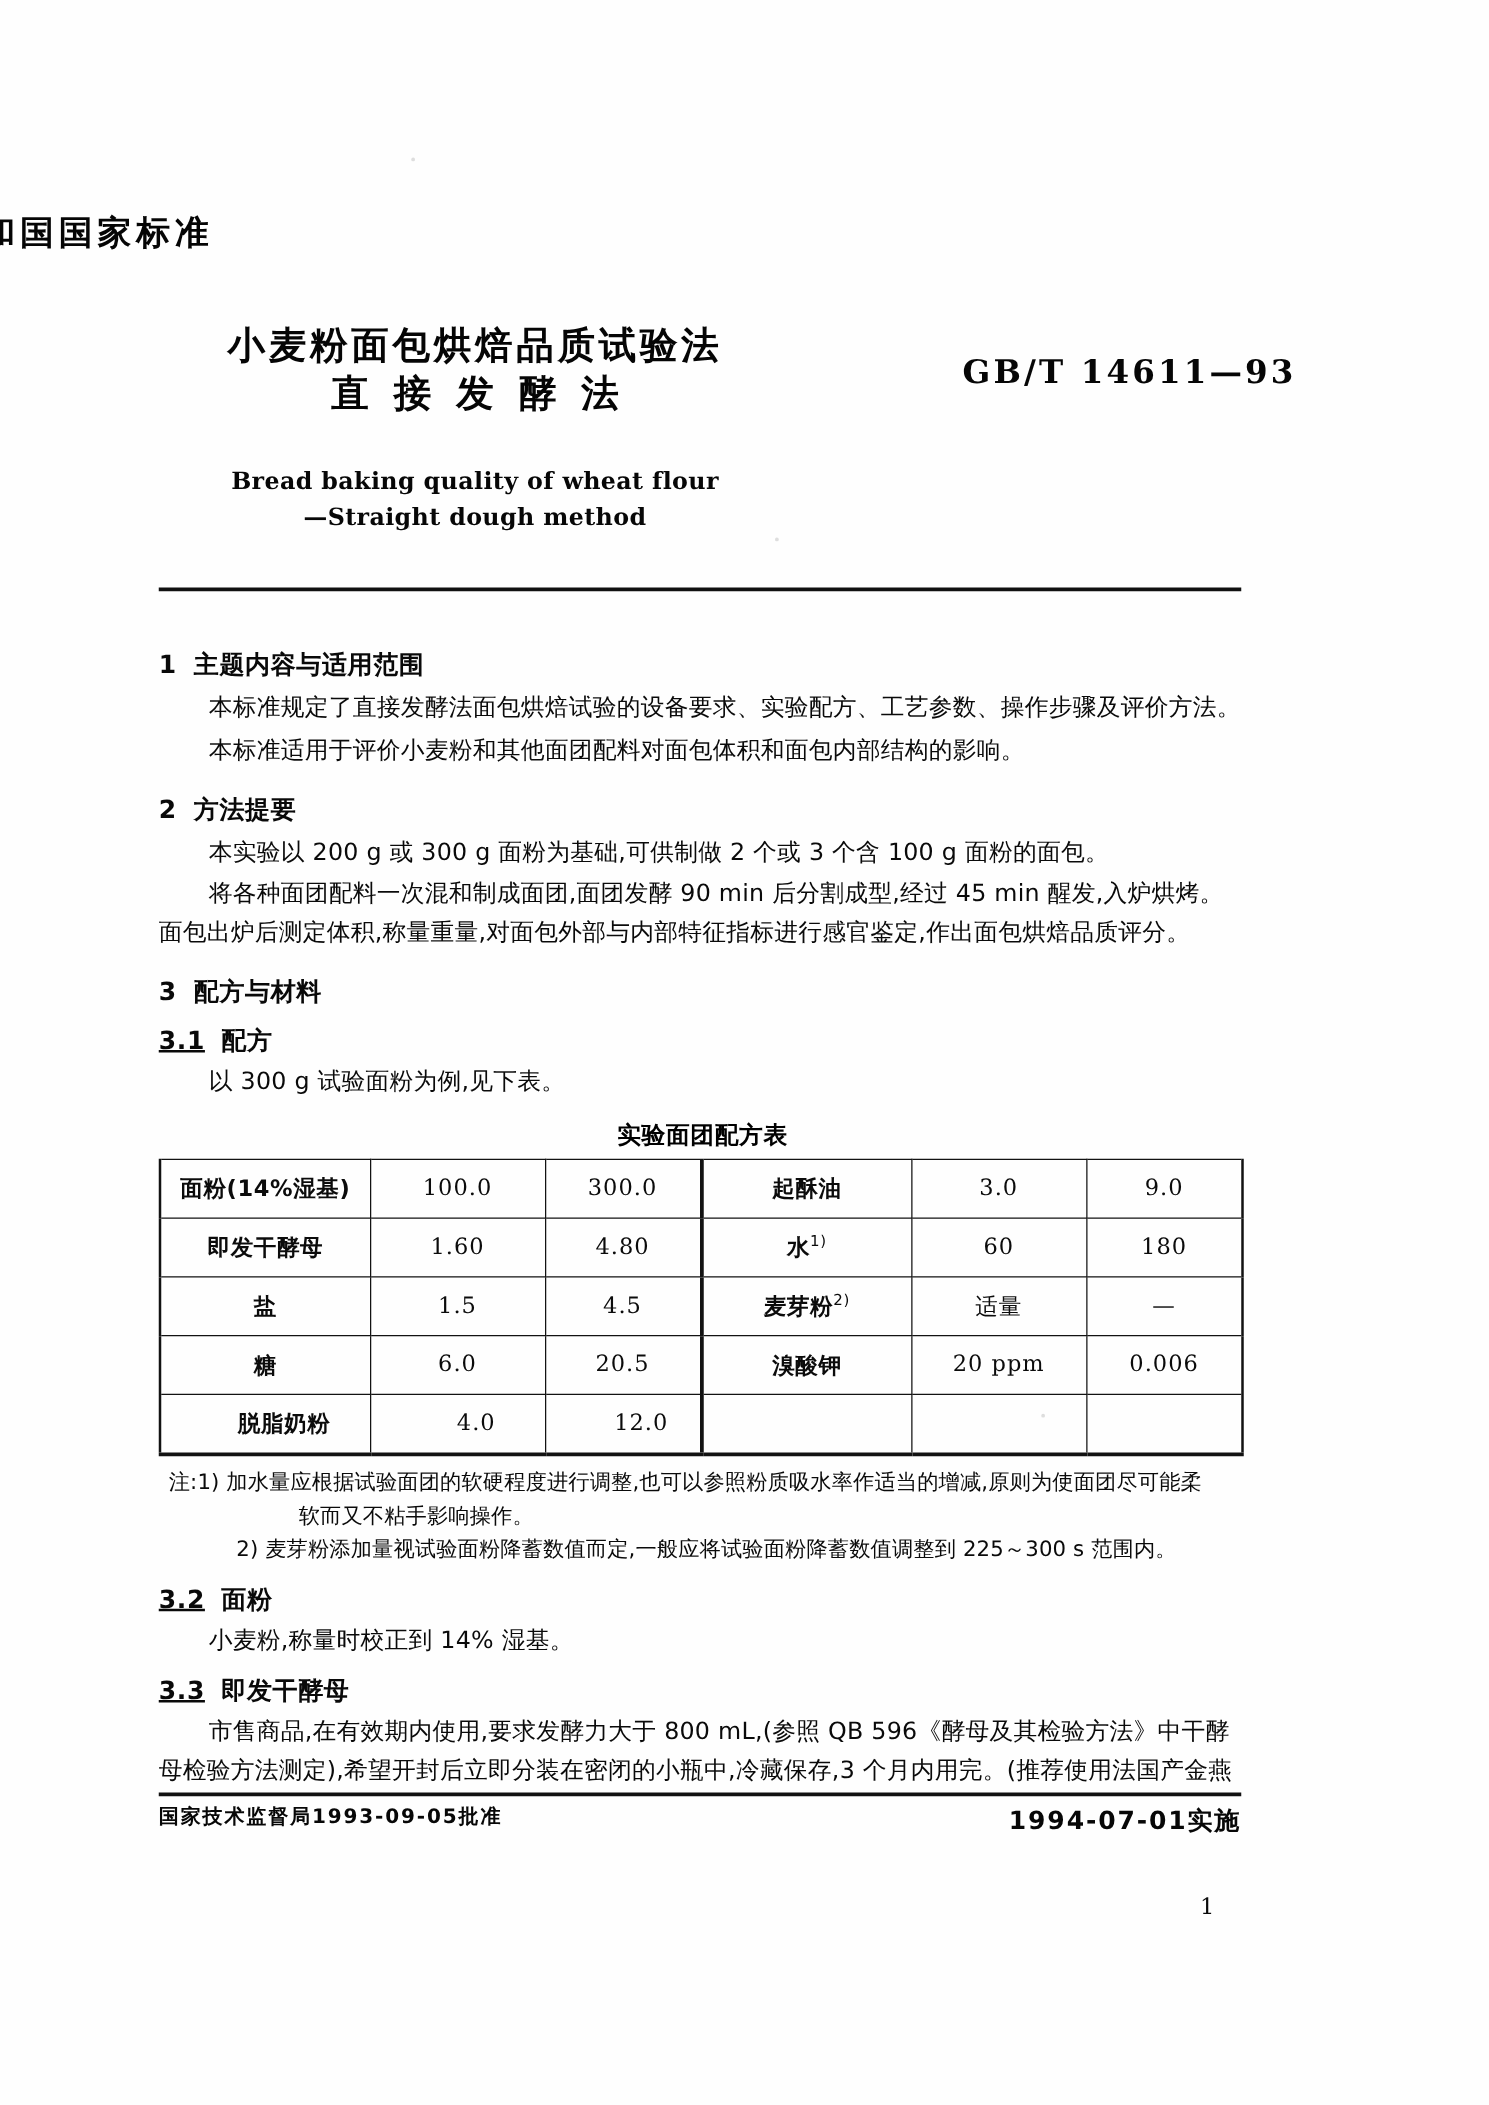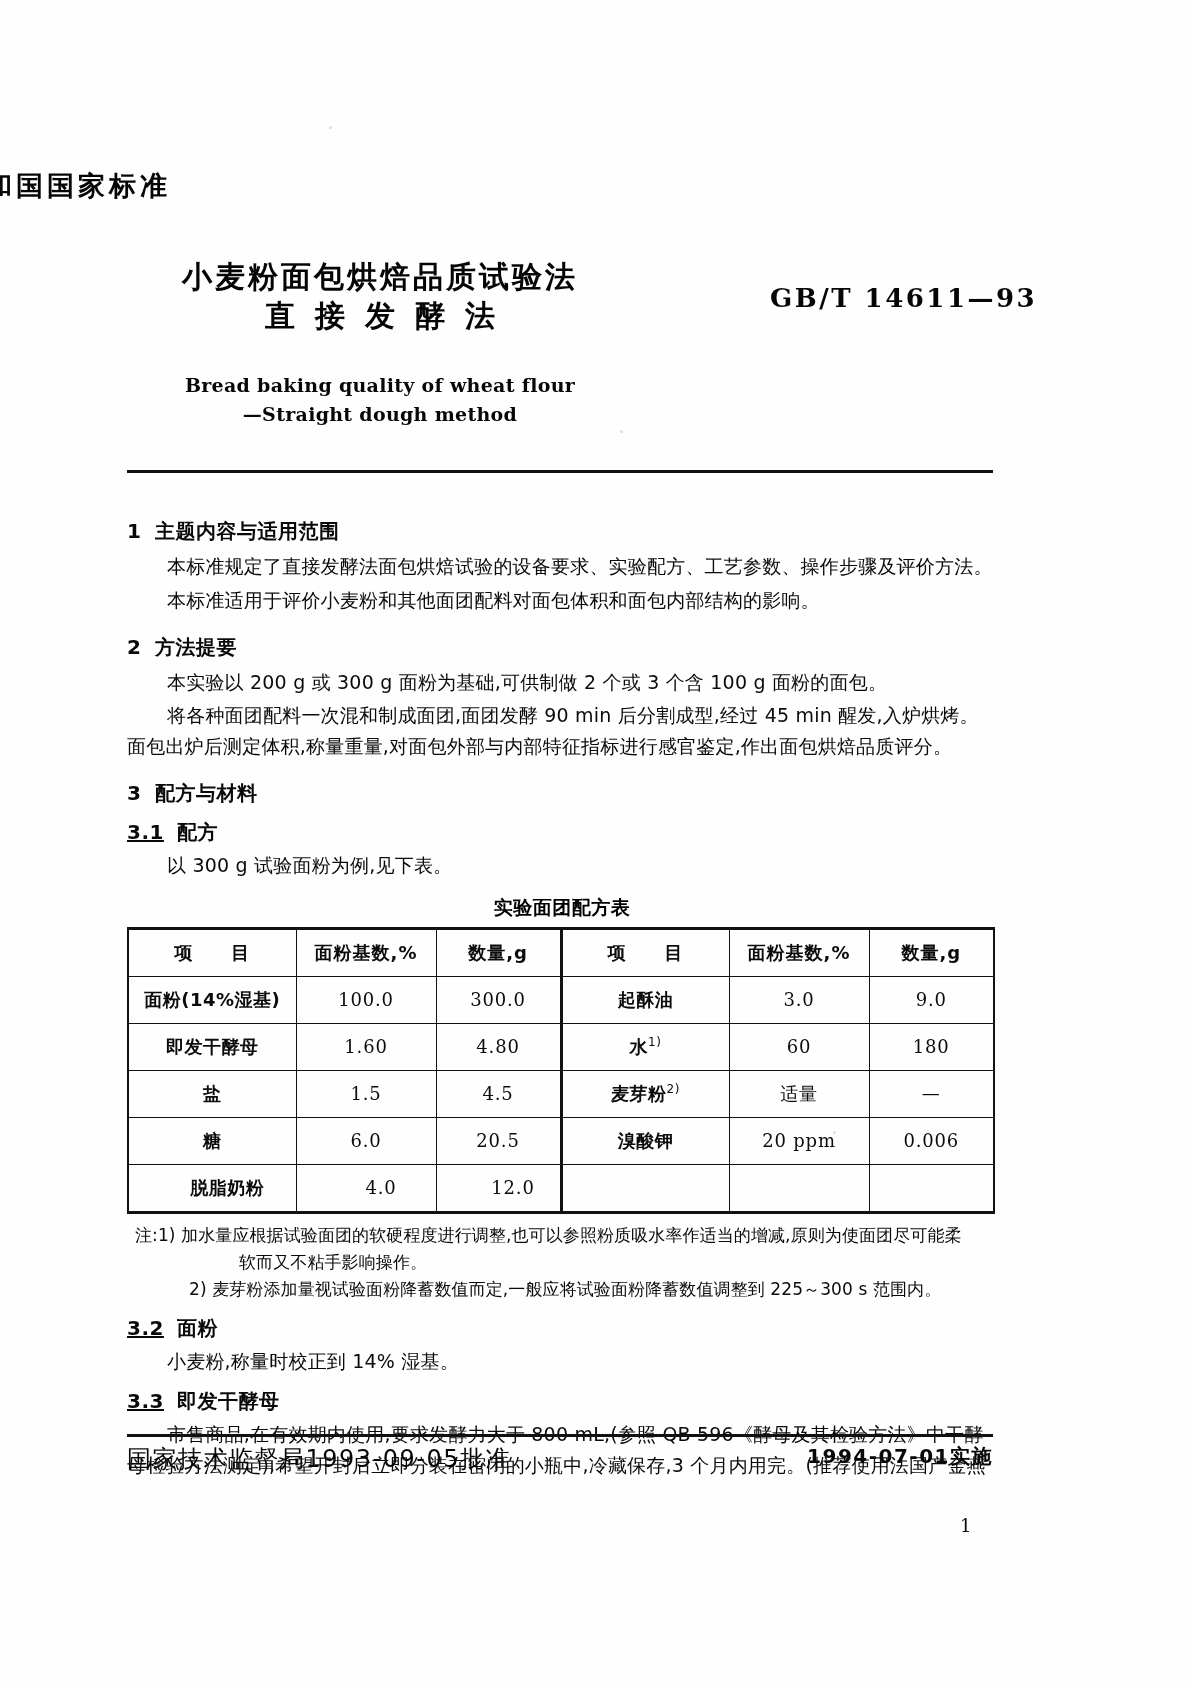--- a/index.html
+++ b/index.html
@@ -219,22 +219,22 @@
     left: 127px;
     top: 1434px;
     width: 866px;
     height: 3px;
     background: #111111;
   }
   .footer-left {
     position: absolute;
     left: 127px;
     top: 1443px;
-    font-weight: normal;
-    font-size: 24px;
+    font-weight: bold;
+    font-size: 16px;
     letter-spacing: 1.5px;
     color: #070707;
   }
   .footer-right {
     position: absolute;
     left: 993px;
     top: 1443px;
     transform: translateX(-100%);
     font-weight: bold;
     font-size: 20px;
@@ -313,28 +313,20 @@
     <table class="recipe">
       <colgroup>
         <col style="width:168px">
         <col style="width:140px">
         <col style="width:125px">
         <col style="width:168px">
         <col style="width:140px">
         <col style="width:125px">
       </colgroup>
       <tbody>
-          <tr>
-        <th>项　　目</th>
-        <th>面粉基数,%</th>
-        <th>数量,g</th>
-        <th class="divider">项　　目</th>
-        <th>面粉基数,%</th>
-        <th>数量,g</th>
-      </tr>
       <tr>
         <td class="item">面粉(14%湿基)</td>
         <td class="val">100.0</td>
         <td class="val">300.0</td>
         <td class="item divider"><span>起酥油</span><span class="sup"></span></td>
         <td class="val">3.0</td>
         <td class="val">9.0</td>
       </tr>
       <tr>
         <td class="item">即发干酵母</td>

